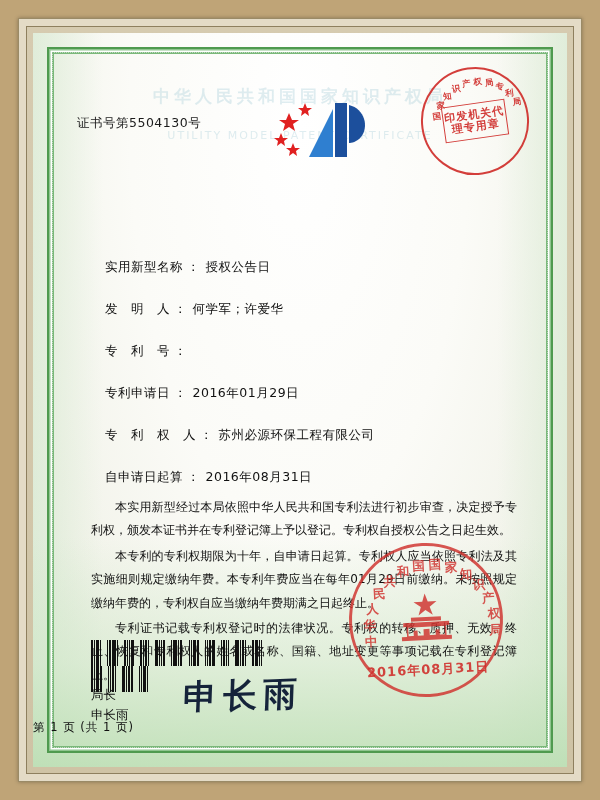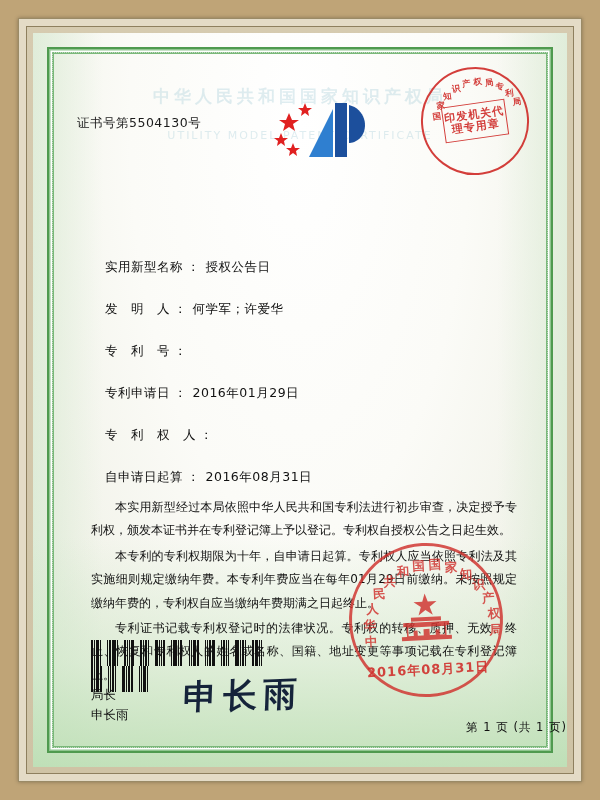--- a/index.html
+++ b/index.html
@@ -270,21 +270,21 @@
     color: #d0312d;
     font-weight: bold;
     letter-spacing: 1px;
     transform: rotate(-3deg);
     opacity:.9;
   }
 
   .page-no {
     position: absolute;
     left: 0; right: 0; bottom: 32px;
-    text-align: right;
+    text-align: left;
     font-size: 11.5px;
     color: #111;
     letter-spacing: 1px;
   }
 </style>
 </head>
 <body>
 
 <div class="frame-outer">
   <div class="frame-inner-mat"></div>
@@ -348,20 +348,21 @@
           <span class="field-colon">：</span>
         </div>
         <div class="field-row">
           <span class="field-label">专利申请日</span>
           <span class="field-colon">：</span>
           <span class="field-value">2016年01月29日</span>
         </div>
         <div class="field-row">
           <span class="field-label">专　利　权　人</span>
           <span class="field-colon">：</span>
+          <span class="field-value">苏州必源环保工程有限公司</span>
         </div>
         <div class="field-row">
           <span class="field-label">自申请日起算</span>
           <span class="field-colon">：</span>
           <span class="field-value">2016年08月31日</span>
         </div>
       </div>
 
       <div class="paras">
         <p>本实用新型经过本局依照中华人民共和国专利法进行初步审查，决定授予专利权，颁发本证书并在专利登记簿上予以登记。专利权自授权公告之日起生效。</p>

